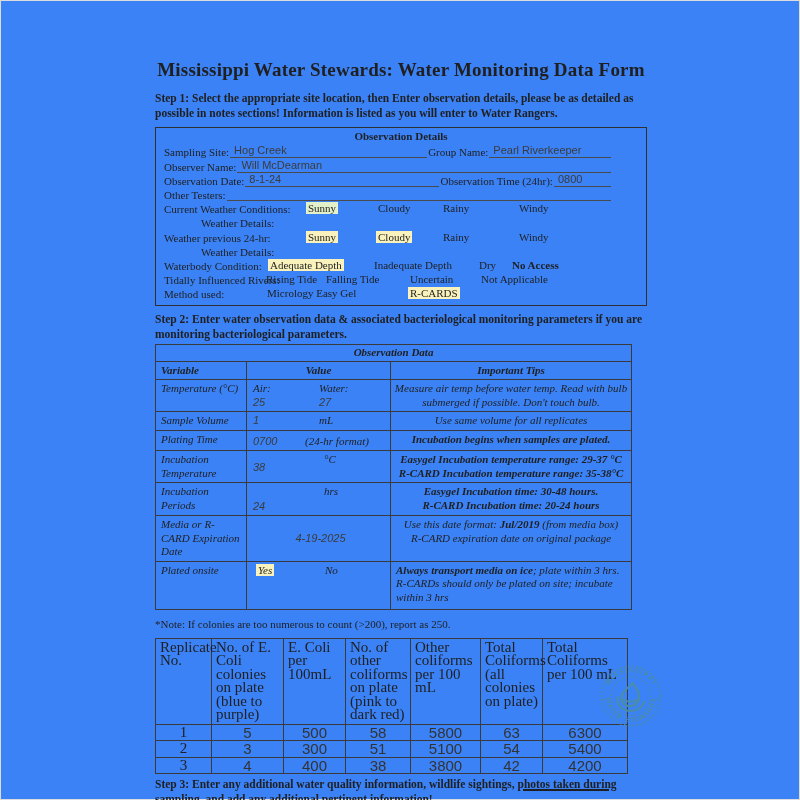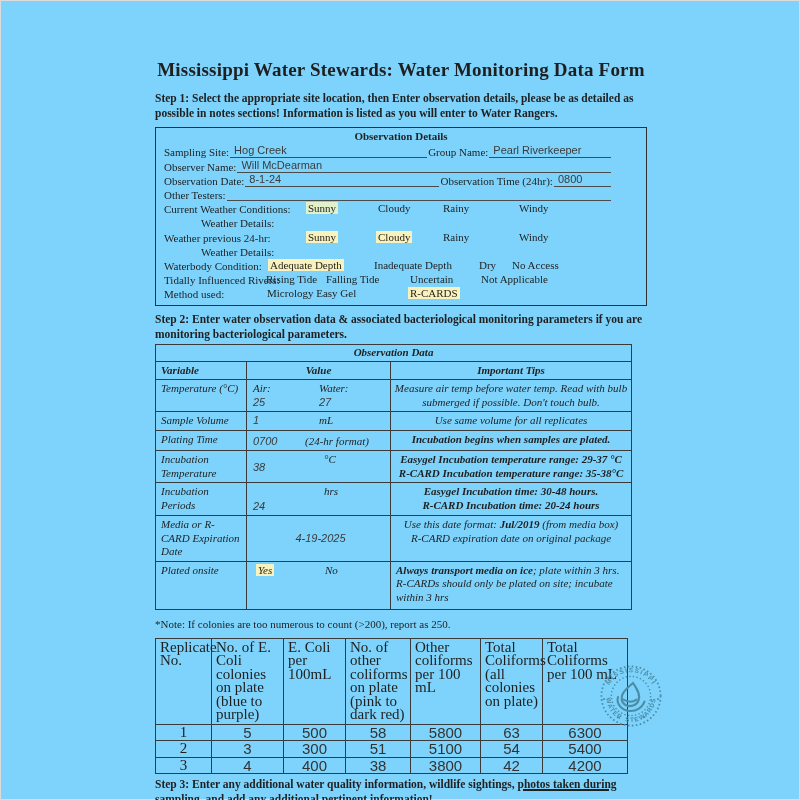--- a/index.html
+++ b/index.html
@@ -1,16 +1,16 @@
 <!DOCTYPE html>
 <html><head>
 <meta charset="utf-8">
 <style>
   html,body{margin:0;padding:0;background:#fff;}
-  .page{position:relative;width:800px;height:800px;background:#7dd3fc;overflow:hidden;
+  .page{position:relative;width:800px;height:800px;background:#3b82f6;overflow:hidden;
         box-shadow:inset 0 0 0 1px #dcdcdc;
         font-family:"Liberation Serif","DejaVu Serif",serif;color:#1f1f1f;}
   .doc{position:absolute;left:155px;top:58px;width:492px;}
   .title{font-size:19px;font-weight:bold;text-align:center;line-height:24px;margin:0 0 9px 0;letter-spacing:.2px;}
   .step{font-weight:bold;font-size:11.5px;line-height:14.5px;}
   .u{text-decoration:underline;text-decoration-thickness:1.5px;}
 
   
   .obox{border:1.5px solid #2f2f2f;margin-top:7px;padding:2px 8px 5px 8px;}
   .obox-title{text-align:center;font-weight:bold;font-size:11px;height:14.2px;}
@@ -111,21 +111,21 @@
       <div class="dr">
         <span class="indent">Weather Details:</span>
         <span class="val"></span>
       </div>
 
       <div class="dr orow">
         <span>Waterbody Condition:</span>
         <span class="opt hly" style="left:104px;">Adequate Depth</span>
         <span class="opt" style="left:208px;">Inadequate Depth</span>
         <span class="opt" style="left:313px;">Dry</span>
-        <span class="opt" style="left:346px;">No Access</span>
+        <span class="opt" style="left:346px;font-weight:bold;">No Access</span>
       </div>
 
       <div class="dr orow">
         <span>Tidally Influenced Rivers:</span>
         <span class="opt" style="left:100px;">Rising Tide</span>
         <span class="opt" style="left:160px;text-align:center;">Falling Tide</span>
         <span class="opt" style="left:244px;">Uncertain</span>
         <span class="opt" style="left:315px;">Not Applicable</span>
       </div>
 

